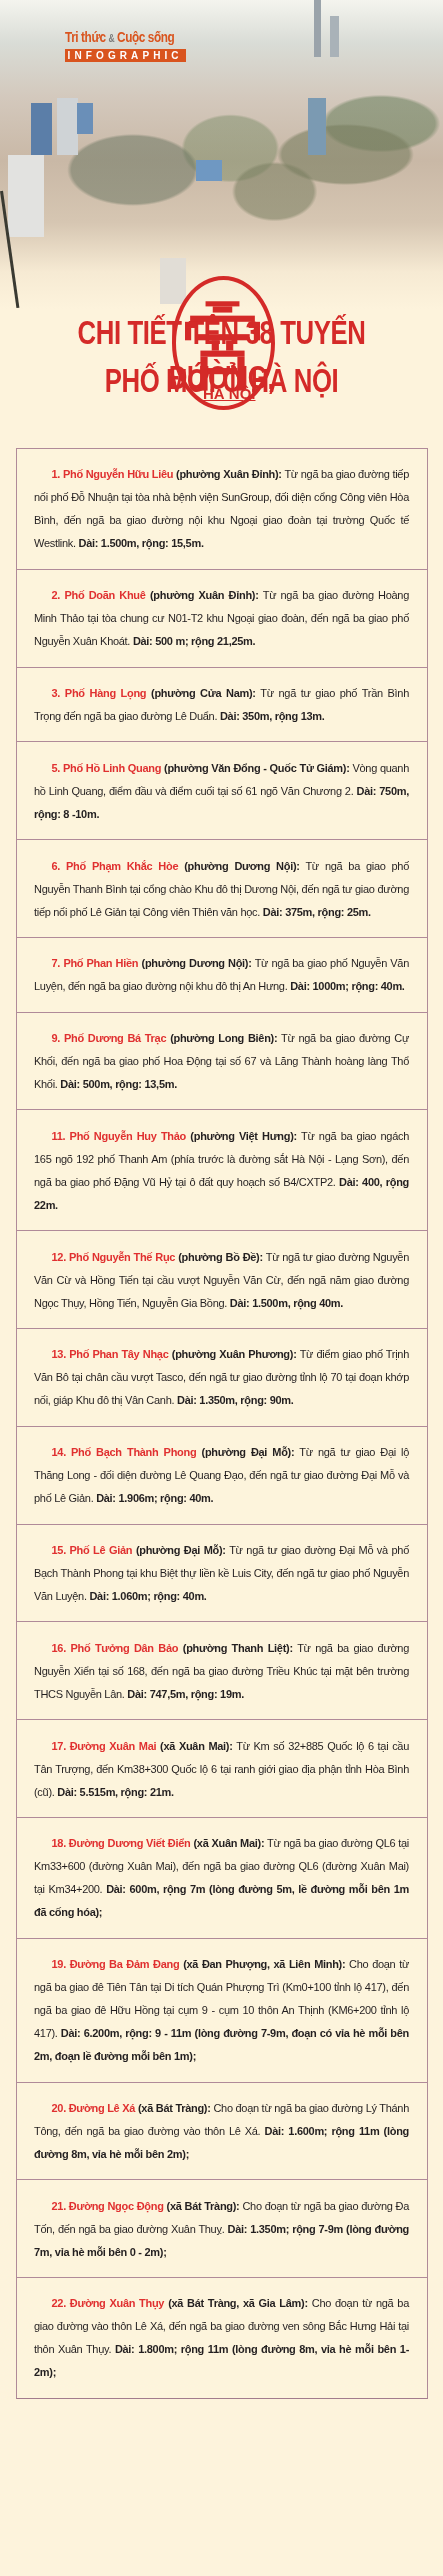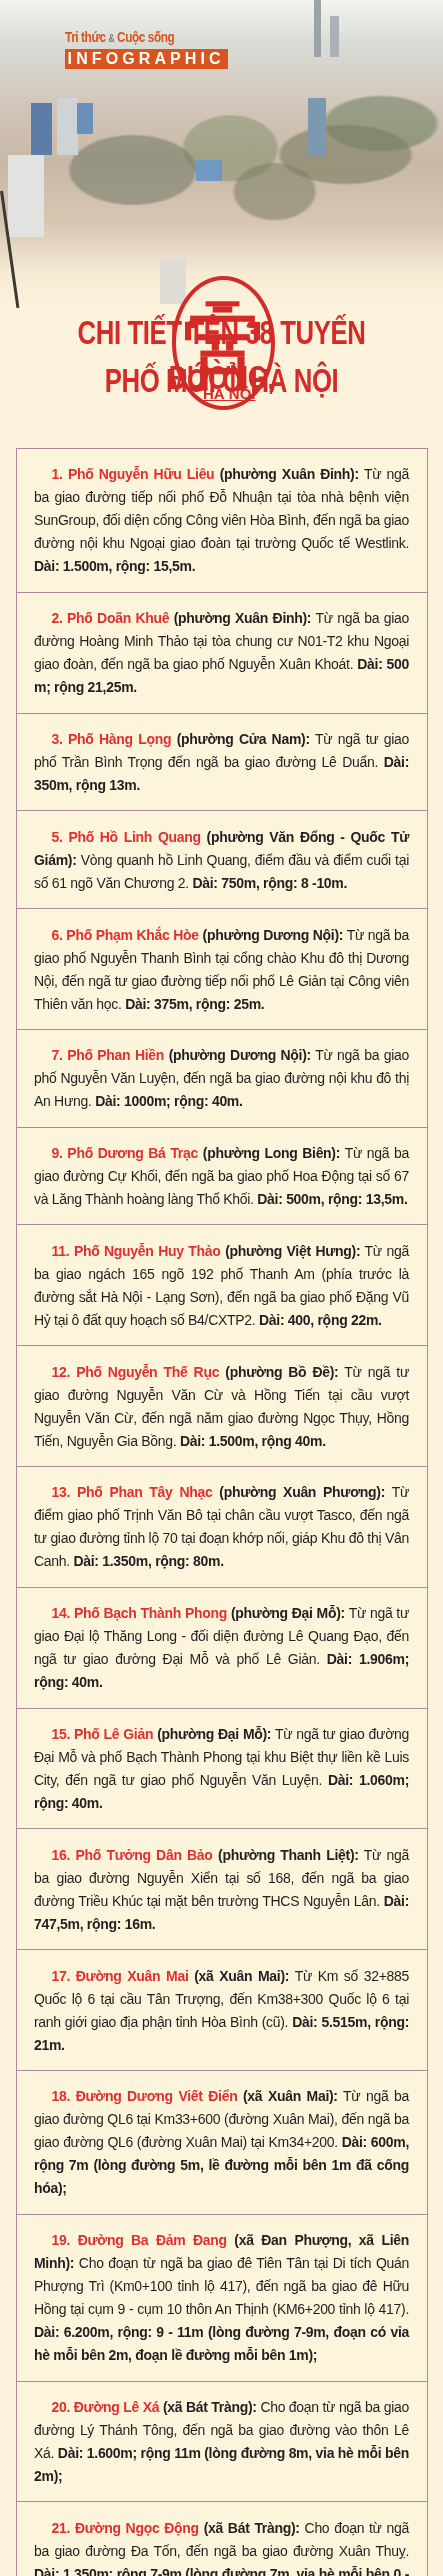--- a/index.html
+++ b/index.html
@@ -30,21 +30,21 @@
   }
   .logo .l1 {
     font-family: "Liberation Sans Narrow", "Liberation Sans", sans-serif;
     font-weight: bold; font-size: 14.4px; letter-spacing: -0.5px;
     color: #d9541e; line-height: 15.5px; transform: scaleX(0.82); transform-origin: left;
     white-space: nowrap;
   }
   .logo .l1 .gray { color: #7a7a7a; font-size: 10.3px; }
   .logo .l2 {
     margin-top: 2.1px; background: #d9541e; color: #fff; font-weight: bold;
-    font-size: 16px; letter-spacing: 4.1px; padding: 1px 3.1px; display: inline-block;
+    font-size: 10px; letter-spacing: 4.1px; padding: 1px 3.1px; display: inline-block;
   }
   .emblem {
     position: absolute; left: 172px; top: 276px; width: 103px; height: 134px;
     border: 4.6px solid #d42a28; border-radius: 50%;
     z-index: 3;
   }
   .emblem svg { position: absolute; left: 9.3px; top: 20.6px; }
   .emblem .city {
     position: absolute; left: 27px; bottom: 4.1px; font-weight: bold;
     color: #d42a28; font-size: 15px; text-decoration: underline;
@@ -63,21 +63,21 @@
 
   
   .list {
     margin: 0 15.5px; border: 0.5px solid #b08a99;
     border-bottom: 1px solid #a37b8d;
     background: rgba(253,243,220,0.85);
   }
   .entry {
     padding: 14.4px 17.5px 13.4px 17.5px;
     border-top: 0.5px solid #b08a99;
-    font-size: 14px; line-height: 23px;
+    font-size: 11px; line-height: 23px;
     text-align: justify; text-indent: 17.5px;
     font-family: "Liberation Sans", sans-serif;
     letter-spacing: -0.3px;
   }
   .entry:first-child { border-top: none; }
   .entry .name { color: #e03030; font-weight: bold; }
   .entry .loc { font-weight: bold; }
   .entry .dim { font-weight: bold; }
 </style>
 </head>
@@ -139,24 +139,24 @@
   <div class="list" id="list">
       <div class="entry"><span class="name">1. Phố Nguyễn Hữu Liêu</span> <span class="loc">(phường Xuân Đỉnh):</span><span class="desc"> Từ ngã ba giao đường tiếp nối phố Đỗ Nhuận tại tòa nhà bệnh viện SunGroup, đối diện cổng Công viên Hòa Bình, đến ngã ba giao đường nội khu Ngoại giao đoàn tại trường Quốc tế Westlink. </span><span class="dim">Dài: 1.500m, rộng: 15,5m.</span></div>
       <div class="entry"><span class="name">2. Phố Doãn Khuê</span> <span class="loc">(phường Xuân Đỉnh):</span><span class="desc"> Từ ngã ba giao đường Hoàng Minh Thảo tại tòa chung cư N01-T2 khu Ngoại giao đoàn, đến ngã ba giao phố Nguyễn Xuân Khoát. </span><span class="dim">Dài: 500 m; rộng 21,25m.</span></div>
       <div class="entry"><span class="name">3. Phố Hàng Lọng</span> <span class="loc">(phường Cửa Nam):</span><span class="desc"> Từ ngã tư giao phố Trần Bình Trọng đến ngã ba giao đường Lê Duẩn. </span><span class="dim">Dài: 350m, rộng 13m.</span></div>
       <div class="entry"><span class="name">5. Phố Hồ Linh Quang</span> <span class="loc">(phường Văn Đổng - Quốc Tử Giám):</span><span class="desc"> Vòng quanh hồ Linh Quang, điểm đầu và điểm cuối tại số 61 ngõ Văn Chương 2. </span><span class="dim">Dài: 750m, rộng: 8 -10m.</span></div>
       <div class="entry"><span class="name">6. Phố Phạm Khắc Hòe</span> <span class="loc">(phường Dương Nội):</span><span class="desc"> Từ ngã ba giao phố Nguyễn Thanh Bình tại cổng chào Khu đô thị Dương Nội, đến ngã tư giao đường tiếp nối phố Lê Giản tại Công viên Thiên văn học. </span><span class="dim">Dài: 375m, rộng: 25m.</span></div>
       <div class="entry"><span class="name">7. Phố Phan Hiền</span> <span class="loc">(phường Dương Nội):</span><span class="desc"> Từ ngã ba giao phố Nguyễn Văn Luyện, đến ngã ba giao đường nội khu đô thị An Hưng. </span><span class="dim">Dài: 1000m; rộng: 40m.</span></div>
       <div class="entry"><span class="name">9. Phố Dương Bá Trạc</span> <span class="loc">(phường Long Biên):</span><span class="desc"> Từ ngã ba giao đường Cự Khối, đến ngã ba giao phố Hoa Động tại số 67 và Lăng Thành hoàng làng Thổ Khối. </span><span class="dim">Dài: 500m, rộng: 13,5m.</span></div>
       <div class="entry"><span class="name">11. Phố Nguyễn Huy Thảo</span> <span class="loc">(phường Việt Hưng):</span><span class="desc"> Từ ngã ba giao ngách 165 ngõ 192 phố Thanh Am (phía trước là đường sắt Hà Nội - Lạng Sơn), đến ngã ba giao phố Đặng Vũ Hỷ tại ô đất quy hoạch số B4/CXTP2. </span><span class="dim">Dài: 400, rộng 22m.</span></div>
       <div class="entry"><span class="name">12. Phố Nguyễn Thế Rục</span> <span class="loc">(phường Bồ Đề):</span><span class="desc"> Từ ngã tư giao đường Nguyễn Văn Cừ và Hồng Tiến tại cầu vượt Nguyễn Văn Cừ, đến ngã năm giao đường Ngọc Thụy, Hồng Tiến, Nguyễn Gia Bồng. </span><span class="dim">Dài: 1.500m, rộng 40m.</span></div>
-      <div class="entry"><span class="name">13. Phố Phan Tây Nhạc</span> <span class="loc">(phường Xuân Phương):</span><span class="desc"> Từ điểm giao phố Trịnh Văn Bô tại chân cầu vượt Tasco, đến ngã tư giao đường tỉnh lộ 70 tại đoạn khớp nối, giáp Khu đô thị Vân Canh. </span><span class="dim">Dài: 1.350m, rộng: 80m.</span></div>
+      <div class="entry"><span class="name">13. Phố Phan Tây Nhạc</span> <span class="loc">(phường Xuân Phương):</span><span class="desc"> Từ điểm giao phố Trịnh Văn Bô tại chân cầu vượt Tasco, đến ngã tư giao đường tỉnh lộ 70 tại đoạn khớp nối, giáp Khu đô thị Vân Canh. </span><span class="dim">Dài: 1.350m, rộng: 90m.</span></div>
       <div class="entry"><span class="name">14. Phố Bạch Thành Phong</span> <span class="loc">(phường Đại Mỗ):</span><span class="desc"> Từ ngã tư giao Đại lộ Thăng Long - đối diện đường Lê Quang Đạo, đến ngã tư giao đường Đại Mỗ và phố Lê Giản. </span><span class="dim">Dài: 1.906m; rộng: 40m.</span></div>
       <div class="entry"><span class="name">15. Phố Lê Giản</span> <span class="loc">(phường Đại Mỗ):</span><span class="desc"> Từ ngã tư giao đường Đại Mỗ và phố Bạch Thành Phong tại khu Biệt thự liền kề Luis City, đến ngã tư giao phố Nguyễn Văn Luyện. </span><span class="dim">Dài: 1.060m; rộng: 40m.</span></div>
-      <div class="entry"><span class="name">16. Phố Tưởng Dân Bảo</span> <span class="loc">(phường Thanh Liệt):</span><span class="desc"> Từ ngã ba giao đường Nguyễn Xiển tại số 168, đến ngã ba giao đường Triều Khúc tại mặt bên trường THCS Nguyễn Lân. </span><span class="dim">Dài: 747,5m, rộng: 16m.</span></div>
+      <div class="entry"><span class="name">16. Phố Tưởng Dân Bảo</span> <span class="loc">(phường Thanh Liệt):</span><span class="desc"> Từ ngã ba giao đường Nguyễn Xiển tại số 168, đến ngã ba giao đường Triều Khúc tại mặt bên trường THCS Nguyễn Lân. </span><span class="dim">Dài: 747,5m, rộng: 19m.</span></div>
       <div class="entry"><span class="name">17. Đường Xuân Mai</span> <span class="loc">(xã Xuân Mai):</span><span class="desc"> Từ Km số 32+885 Quốc lộ 6 tại cầu Tân Trượng, đến Km38+300 Quốc lộ 6 tại ranh giới giao địa phận tỉnh Hòa Bình (cũ). </span><span class="dim">Dài: 5.515m, rộng: 21m.</span></div>
       <div class="entry"><span class="name">18. Đường Dương Viết Điển</span> <span class="loc">(xã Xuân Mai):</span><span class="desc"> Từ ngã ba giao đường QL6 tại Km33+600 (đường Xuân Mai), đến ngã ba giao đường QL6 (đường Xuân Mai) tại Km34+200. </span><span class="dim">Dài: 600m, rộng 7m (lòng đường 5m, lề đường mỗi bên 1m đã cống hóa);</span></div>
       <div class="entry"><span class="name">19. Đường Ba Đảm Đang</span> <span class="loc">(xã Đan Phượng, xã Liên Minh):</span><span class="desc"> Cho đoạn từ ngã ba giao đê Tiên Tân tại Di tích Quán Phượng Trì (Km0+100 tỉnh lộ 417), đến ngã ba giao đê Hữu Hồng tại cụm 9 - cụm 10 thôn An Thịnh (KM6+200 tỉnh lộ 417). </span><span class="dim">Dài: 6.200m, rộng: 9 - 11m (lòng đường 7-9m, đoạn có vỉa hè mỗi bên 2m, đoạn lề đường mỗi bên 1m);</span></div>
       <div class="entry"><span class="name">20. Đường Lê Xá</span> <span class="loc">(xã Bát Tràng):</span><span class="desc"> Cho đoạn từ ngã ba giao đường Lý Thánh Tông, đến ngã ba giao đường vào thôn Lê Xá. </span><span class="dim">Dài: 1.600m; rộng 11m (lòng đường 8m, vỉa hè mỗi bên 2m);</span></div>
       <div class="entry"><span class="name">21. Đường Ngọc Động</span> <span class="loc">(xã Bát Tràng):</span><span class="desc"> Cho đoạn từ ngã ba giao đường Đa Tốn, đến ngã ba giao đường Xuân Thuỵ. </span><span class="dim">Dài: 1.350m; rộng 7-9m (lòng đường 7m, vỉa hè mỗi bên 0 - 2m);</span></div>
       <div class="entry"><span class="name">22. Đường Xuân Thụy</span> <span class="loc">(xã Bát Tràng, xã Gia Lâm):</span><span class="desc"> Cho đoạn từ ngã ba giao đường vào thôn Lê Xá, đến ngã ba giao đường ven sông Bắc Hưng Hải tại thôn Xuân Thụy. </span><span class="dim">Dài: 1.800m; rộng 11m (lòng đường 8m, vỉa hè mỗi bên 1-2m);</span></div>
     </div>
 
 </div>
 

